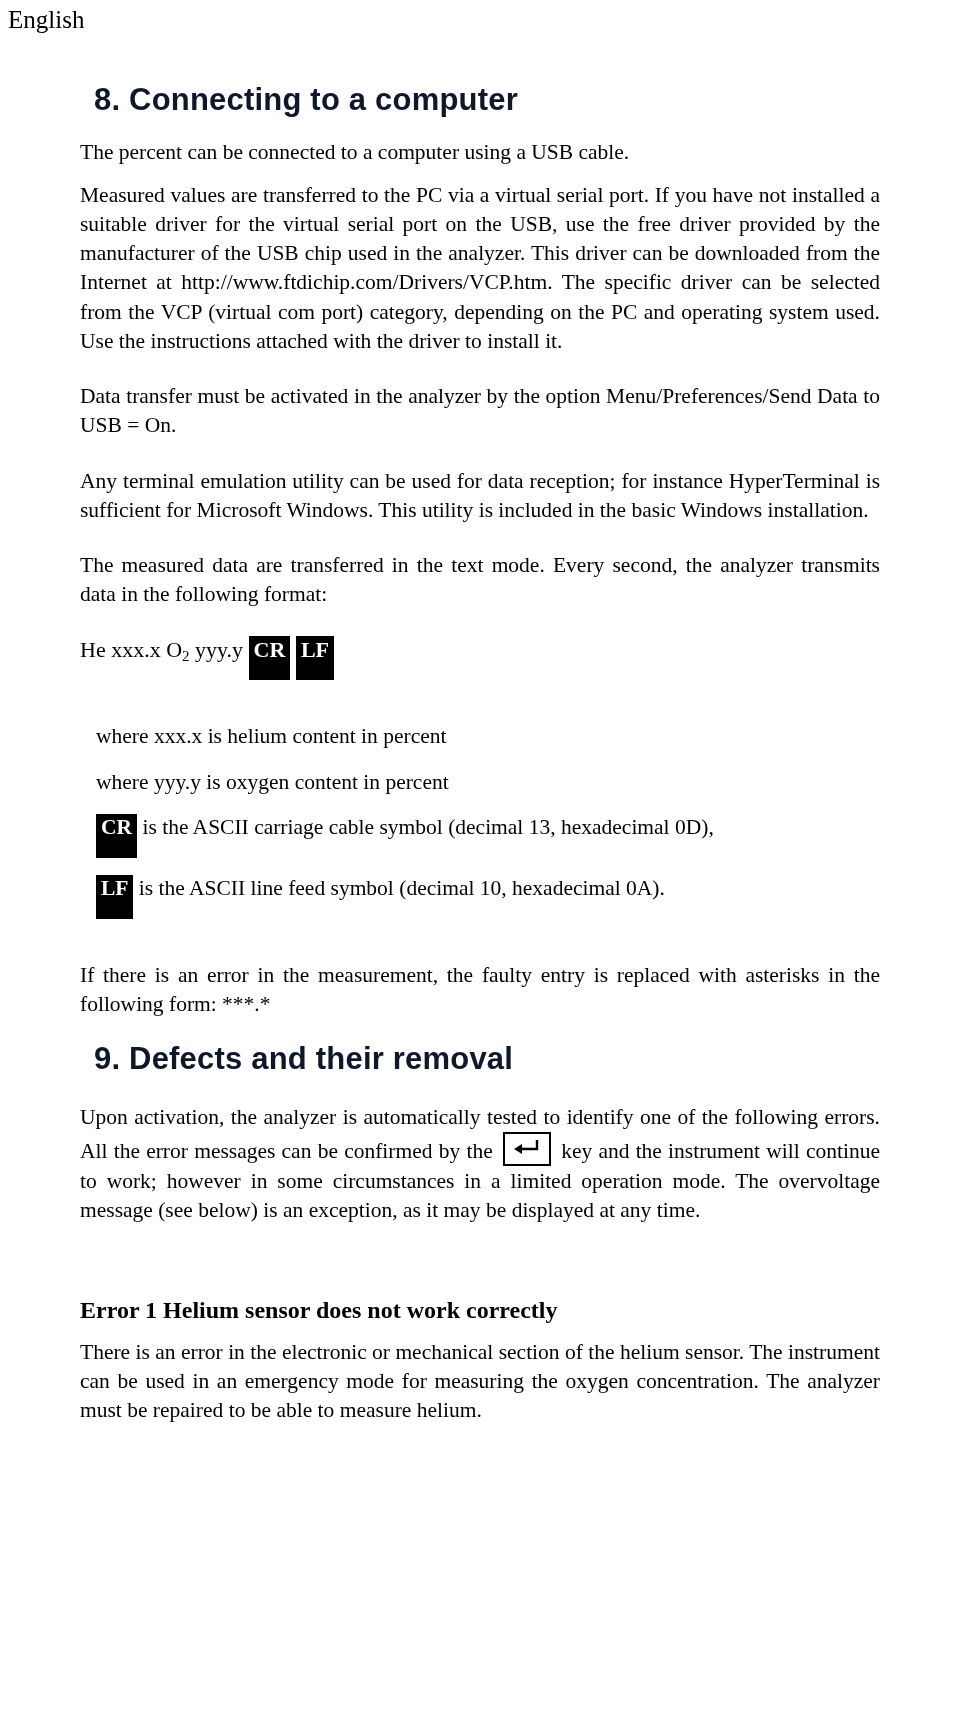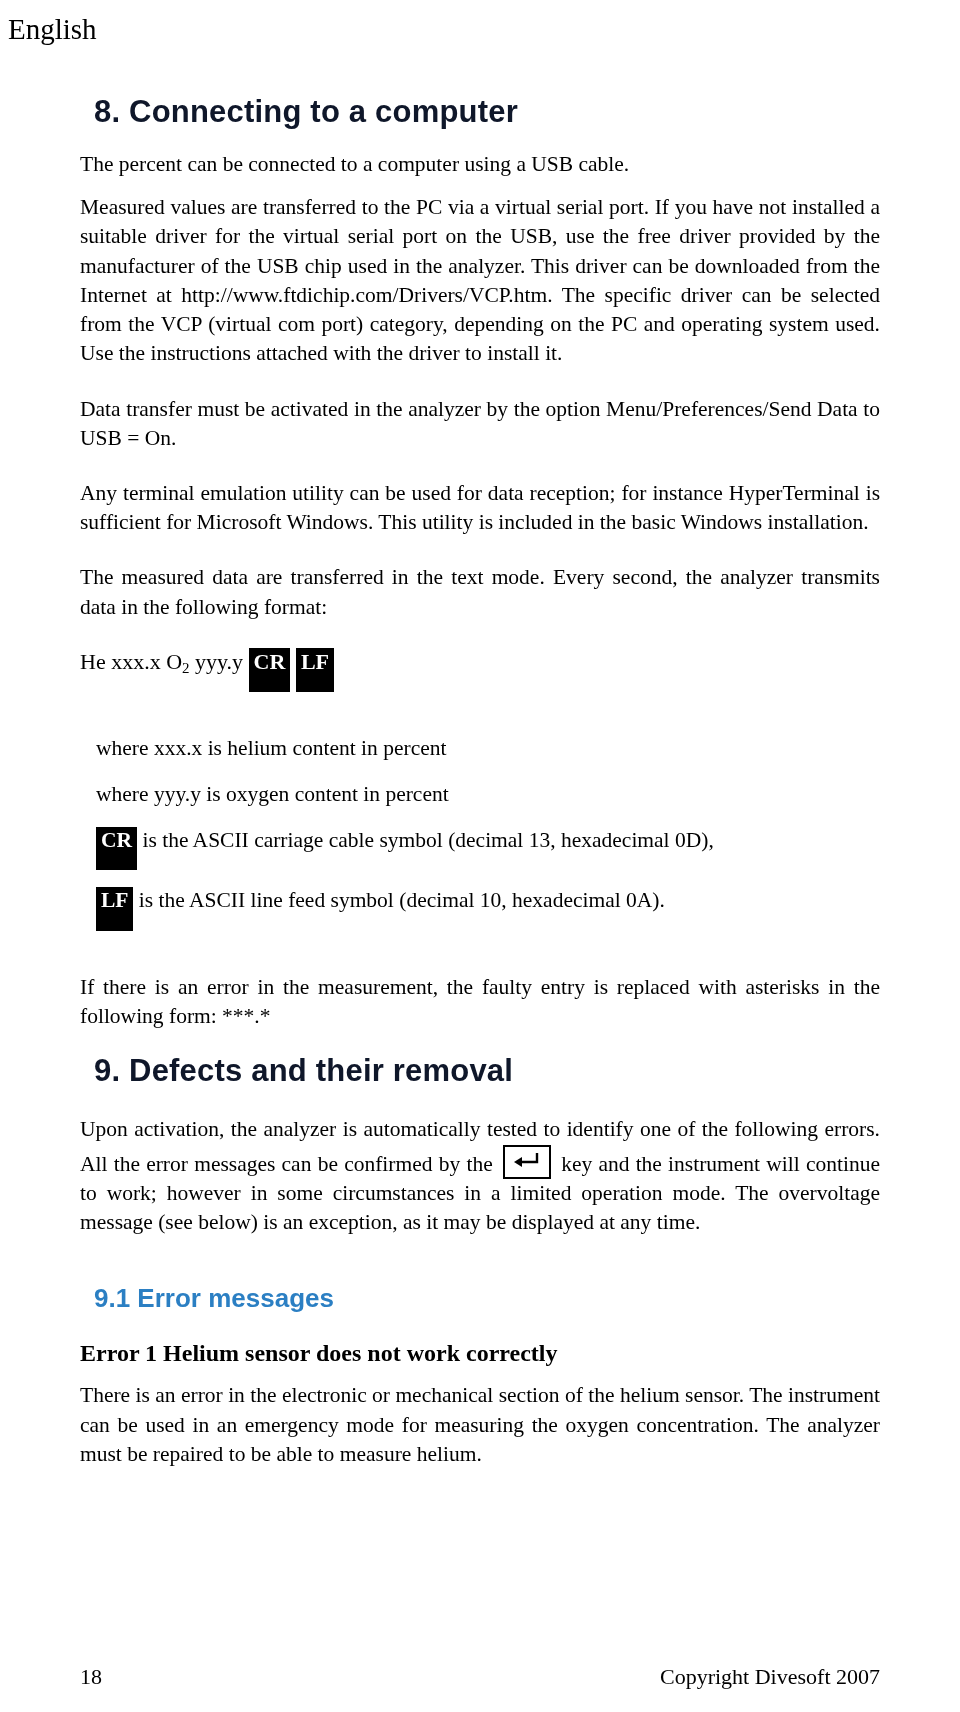--- a/index.html
+++ b/index.html
@@ -18,23 +18,23 @@
   .page {
     position: absolute;
     left: 0; top: 0;
     width: 960px;
     height: 1712px;
     box-sizing: border-box;
     padding: 0 80px;
   }
   .header-lang {
     font-family: "Liberation Serif", serif;
-    font-size: 29px;
+    font-size: 25px;
     line-height: 1.1;
-    padding-top: 14px;
+    padding-top: 6px;
     margin-left: -72px;
   }
   h1.section-title {
     font-family: "Liberation Sans", sans-serif;
     color: #0f172a;
     font-size: 31px;
     font-weight: bold;
     margin: 48px 0 0 14px;
     letter-spacing: 0.2px;
   }
@@ -159,28 +159,23 @@
       <svg width="30" height="20" viewBox="0 0 30 20" xmlns="http://www.w3.org/2000/svg">
         <path d="M26 2 L26 11 L8 11" stroke="#000" stroke-width="2.4" fill="none"></path>
         <path d="M11 6 L3 11 L11 16 Z" fill="#000"></path>
       </svg>
     </span>
     <span>key and the instrument will continue to work; however in some circumstances in a limited operation mode. The overvoltage message (see below) is an exception, as it may be displayed at any time.</span>
   </p>
 
   <div style="height:46px"></div>
 
-  <h2 class="sub-title">9.1 Error messages</h2>
 
   <div style="height:26px"></div>
 
   <p class="err-head">Error 1 Helium sensor does not work correctly</p>
 
   <div style="height:14px"></div>
 
   <p class="body just">There is an error in the electronic or mechanical section of the helium sensor. The instrument can be used in an emergency mode for measuring the oxygen concentration. The analyzer must be repaired to be able to measure helium.</p>
 
-  <div class="footer">
-    <span>18</span>
-    <span>Copyright Divesoft 2007</span>
-  </div>
 
 </div>
 
 </body></html>

